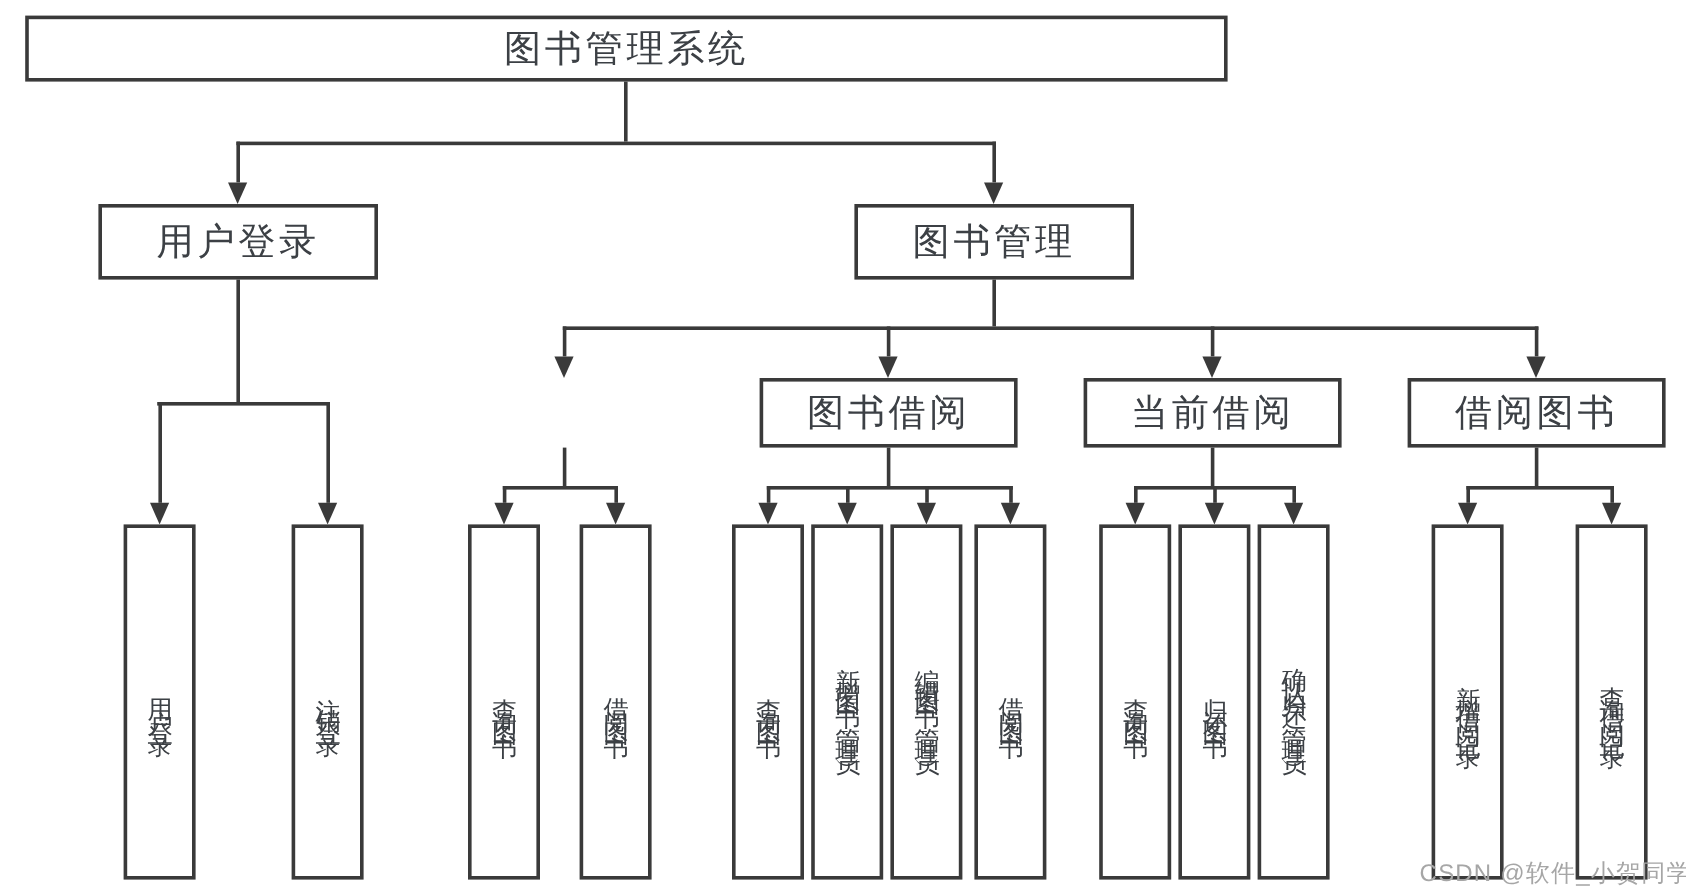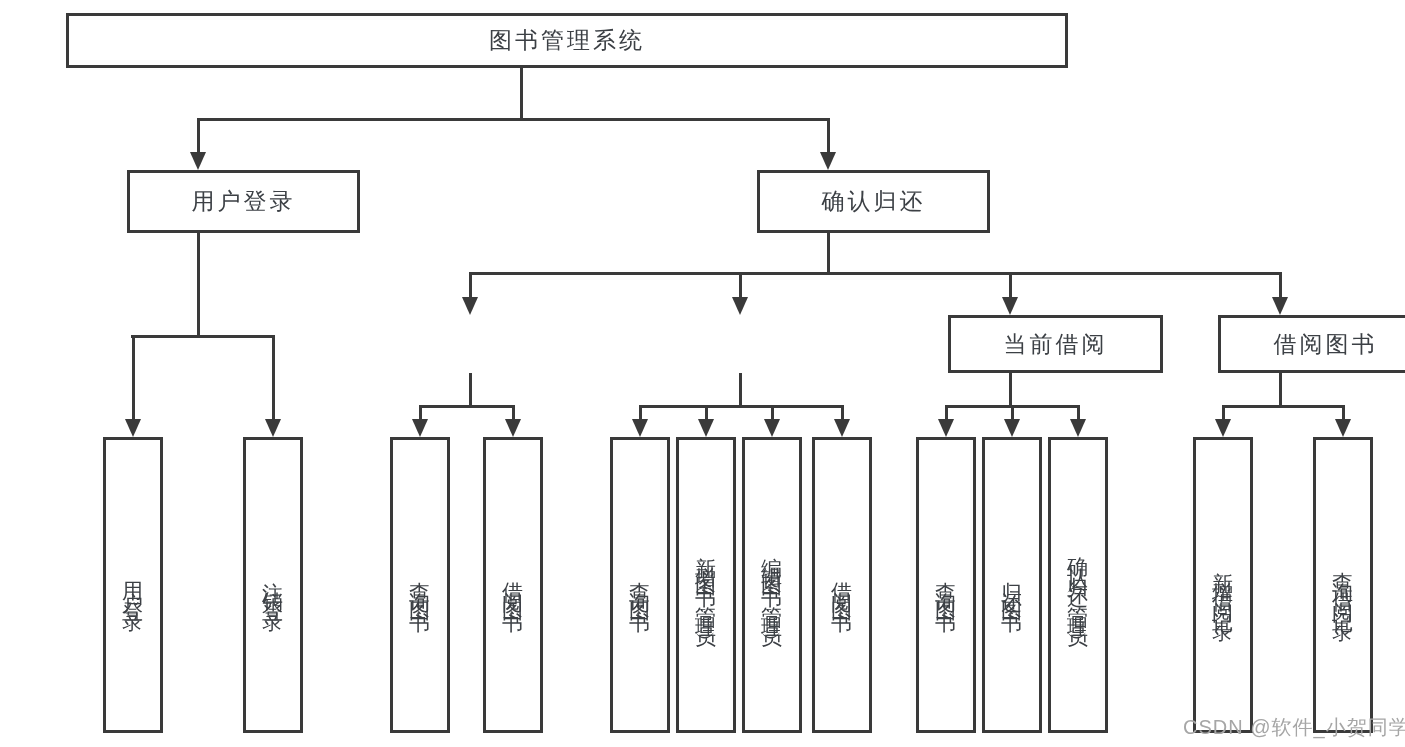--- a/index.html
+++ b/index.html
@@ -17,21 +17,21 @@
     overflow:hidden;
   }
   .box{
     position:absolute;
     border:3px solid var(--line);
     background:#fff;
     box-sizing:border-box;
     display:flex;align-items:center;justify-content:center;
     color:var(--text);
   }
-  .hbox{font-size:23px;letter-spacing:3px;margin-left:45px;}
+  .hbox{font-size:31px;letter-spacing:3px;}
   .leaf{font-size:21px;}
   .leaf .vtext{
     writing-mode:vertical-rl;
     text-orientation:mixed;
     letter-spacing:10px;
     color:var(--text);
     line-height:1;
   }
   .v{position:absolute;width:3px;background:var(--line);}
   .h{position:absolute;height:3px;background:var(--line);}
@@ -64,41 +64,44 @@
   <div class="h" style="left:197px;top:118px;width:633px;"></div>
   <div class="v" style="left:197px;top:118px;height:34px;"></div>
   <div class="a" style="left:190px;top:152px;"></div>
   <div class="v" style="left:827px;top:118px;height:34px;"></div>
   <div class="a" style="left:820px;top:152px;"></div>
 
   <div class="box hbox" style="left:82px;top:170px;width:233px;height:63px;">
     <span>用户登录</span>
   </div>
   <div class="box hbox" style="left:712px;top:170px;width:233px;height:63px;">
-    <span>确认归还</span>
+    <span>图书管理</span>
   </div>
 
   <div class="v" style="left:197px;top:233px;height:102px;"></div>
   <div class="h" style="left:131px;top:335px;width:144px;"></div>
   <div class="v" style="left:132px;top:335px;height:84px;"></div>
   <div class="a" style="left:125px;top:419px;"></div>
   <div class="v" style="left:272px;top:335px;height:84px;"></div>
   <div class="a" style="left:265px;top:419px;"></div>
 
   <div class="v" style="left:827px;top:233px;height:39px;"></div>
   <div class="h" style="left:469px;top:272px;width:813px;"></div>
   <div class="v" style="left:469px;top:272px;height:25px;"></div>
   <div class="a" style="left:462px;top:297px;"></div>
   <div class="v" style="left:739px;top:272px;height:25px;"></div>
   <div class="a" style="left:732px;top:297px;"></div>
   <div class="v" style="left:1009px;top:272px;height:25px;"></div>
   <div class="a" style="left:1002px;top:297px;"></div>
   <div class="v" style="left:1279px;top:272px;height:25px;"></div>
   <div class="a" style="left:1272px;top:297px;"></div>
 
+  <div class="box hbox" style="left:633px;top:315px;width:215px;height:58px;">
+    <span>图书借阅</span>
+  </div>
   <div class="box hbox" style="left:903px;top:315px;width:215px;height:58px;">
     <span>当前借阅</span>
   </div>
   <div class="box hbox" style="left:1173px;top:315px;width:215px;height:58px;">
     <span>借阅图书</span>
   </div>
 
   <div class="v" style="left:469px;top:373px;height:32px;"></div>
   <div class="v" style="left:739px;top:373px;height:33px;"></div>
   <div class="v" style="left:1009px;top:373px;height:32px;"></div>

